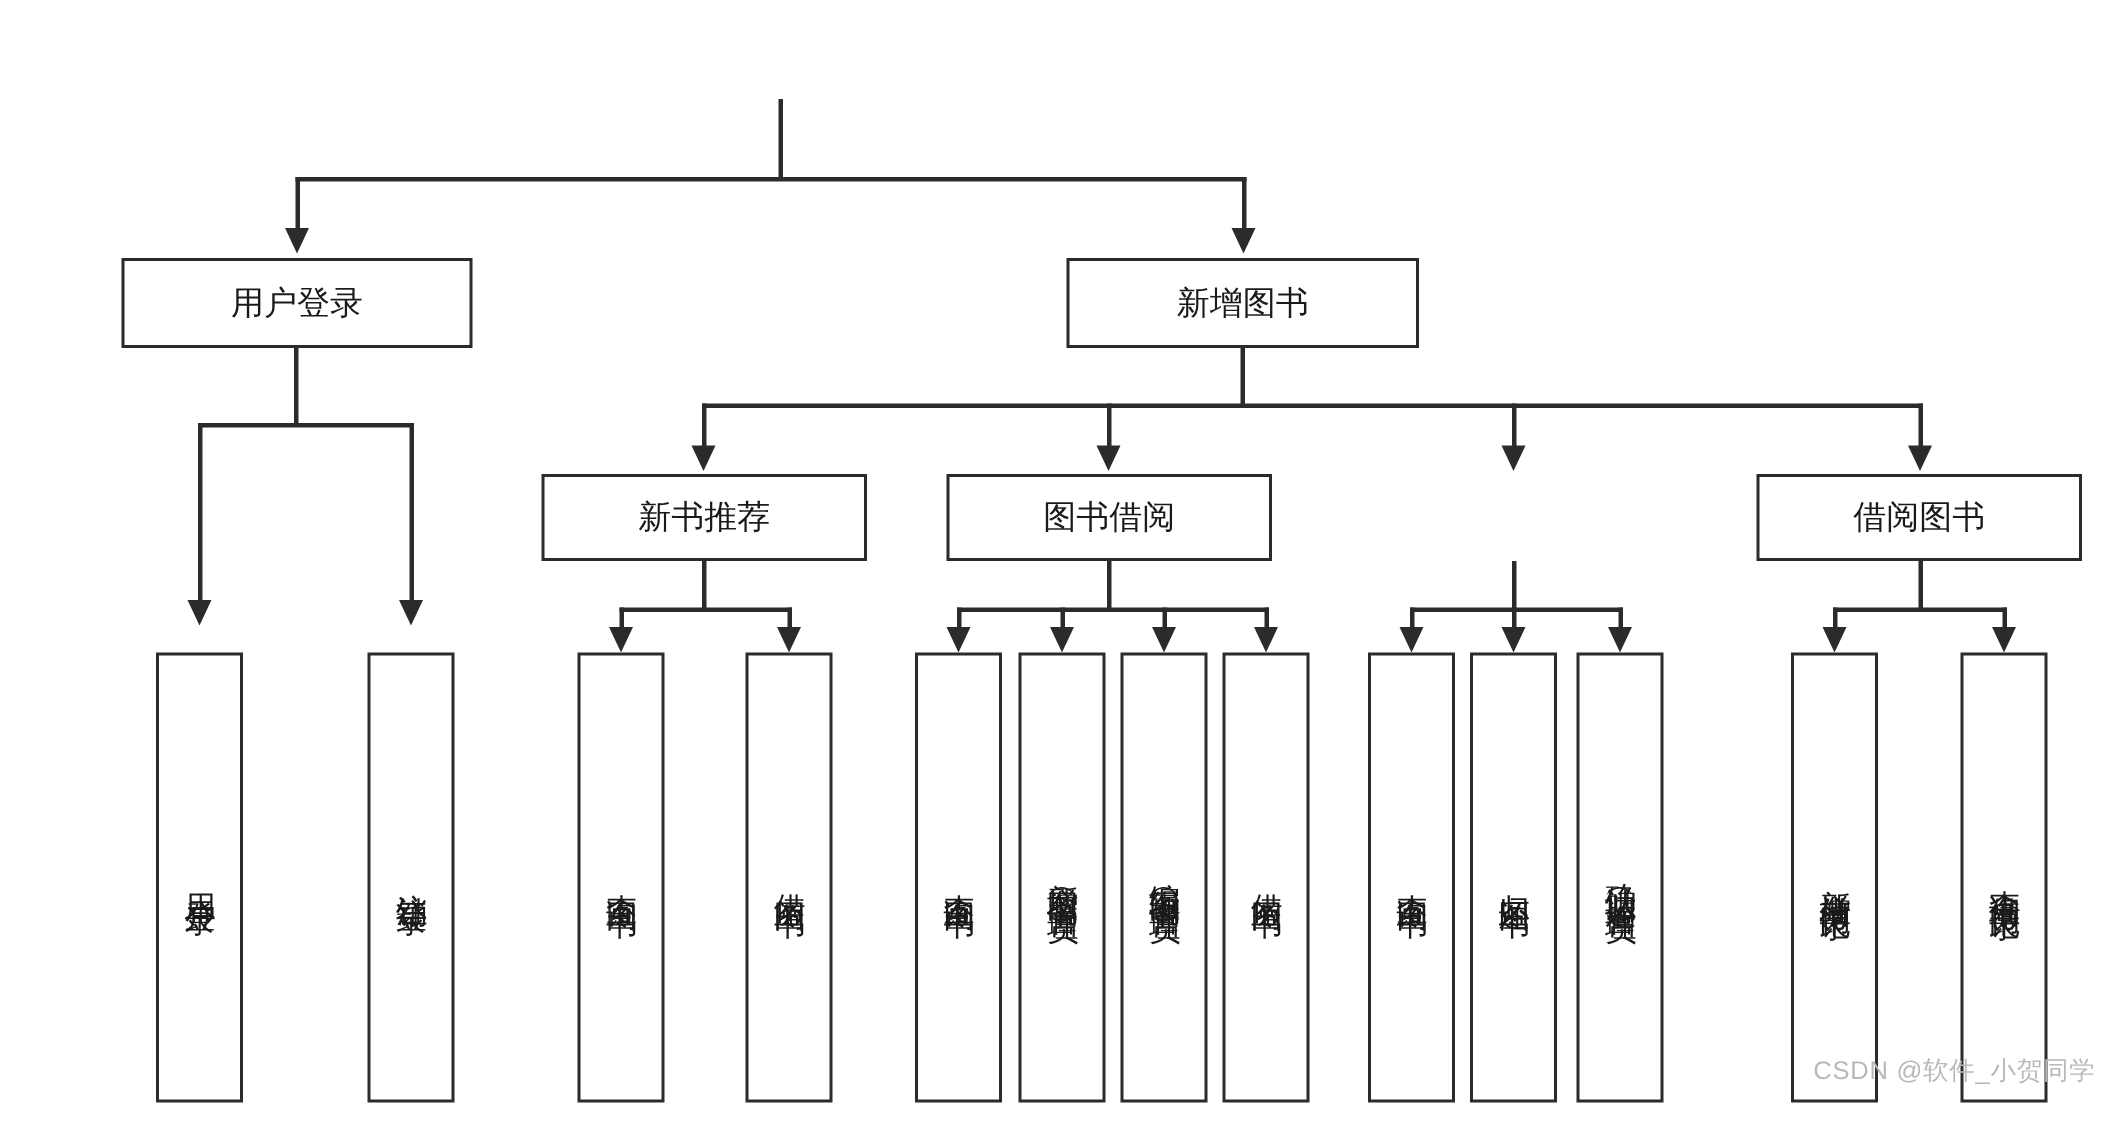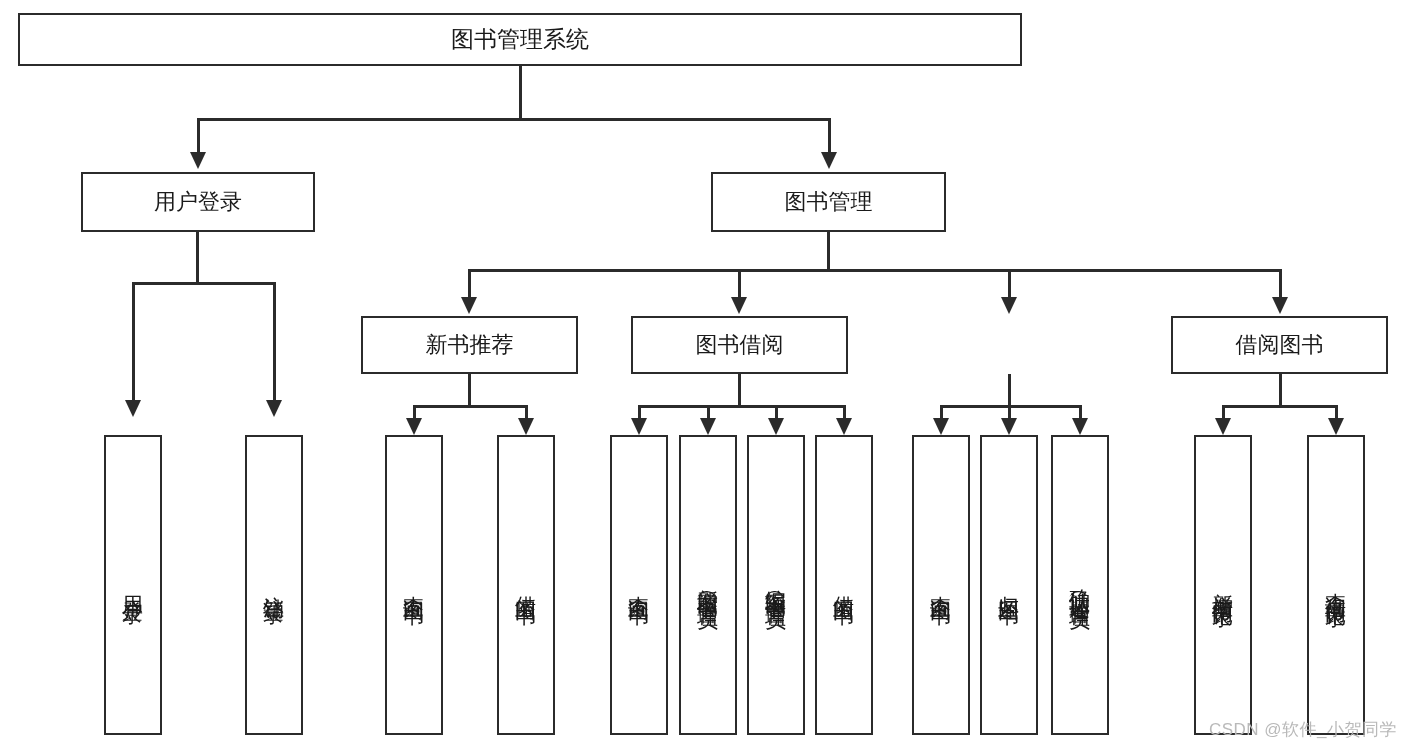--- a/index.html
+++ b/index.html
@@ -63,52 +63,49 @@
     position: absolute;
     width: 0;
     height: 0;
     border-left: 8px solid transparent;
     border-right: 8px solid transparent;
     border-top: 17px solid #2b2b2b;
   }
   #watermark {
     position: absolute;
     right: 8px;
-    bottom: 6px;
+    bottom: 22px;
     font-size: 17px;
     color: #b9b9b9;
     white-space: nowrap;
     letter-spacing: 0.5px;
   }
 </style>
 </head>
 <body>
 
 <div id="canvas">
 
-  <div class="node node-root" style="left:18px; top:13px; width:1004px; height:53px;">
-    <span>图书管理系统</span>
-  </div>
 
   <div class="edge edge-v" style="left:519px; top:66px; width:3px; height:54px;"></div>
 
   <div class="edge edge-h" style="left:197px; top:118px; width:634px; height:3px;"></div>
 
   <div class="edge edge-v" style="left:197px; top:118px; width:3px; height:36px;"></div>
   <div class="arrow" style="left:190px; top:152px;"></div>
 
   <div class="edge edge-v" style="left:828px; top:118px; width:3px; height:36px;"></div>
   <div class="arrow" style="left:821px; top:152px;"></div>
 
   <div class="node node-l2" style="left:81px; top:172px; width:234px; height:60px;">
     <span>用户登录</span>
   </div>
 
   <div class="node node-l2" style="left:711px; top:172px; width:235px; height:60px;">
-    <span>图书管理</span>
+    <span>新增图书</span>
   </div>
 
   <div class="edge edge-v" style="left:196px; top:232px; width:3px; height:52px;"></div>
   <div class="edge edge-h" style="left:132px; top:282px; width:144px; height:3px;"></div>
   <div class="edge edge-v" style="left:132px; top:282px; width:3px; height:120px;"></div>
   <div class="arrow" style="left:125px; top:400px;"></div>
   <div class="edge edge-v" style="left:273px; top:282px; width:3px; height:120px;"></div>
   <div class="arrow" style="left:266px; top:400px;"></div>
 
   <div class="edge edge-v" style="left:827px; top:232px; width:3px; height:39px;"></div>

